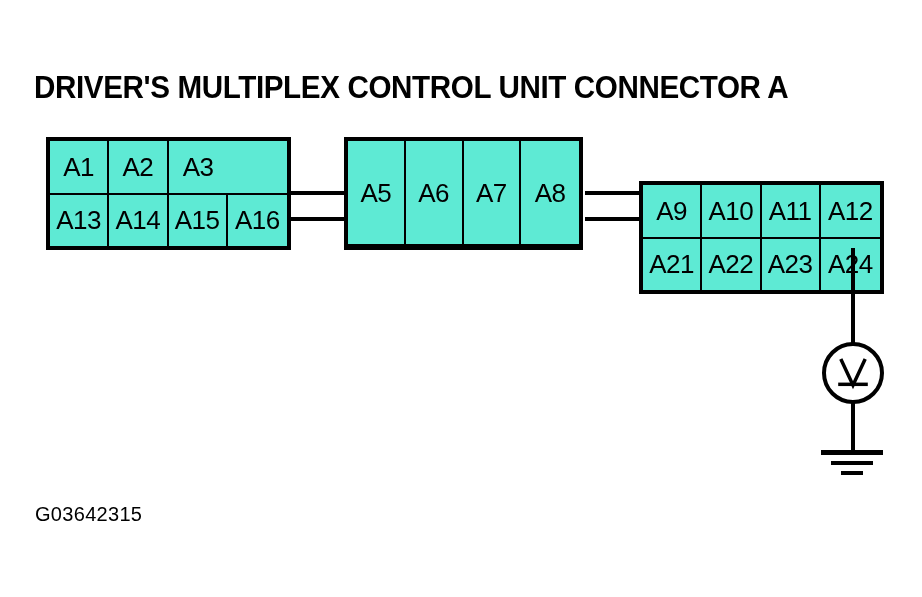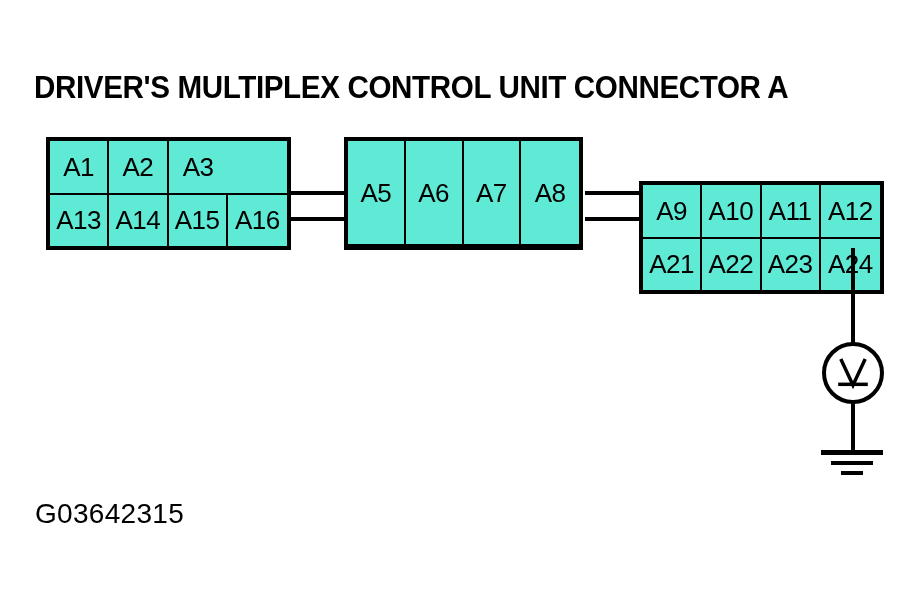--- a/index.html
+++ b/index.html
@@ -131,21 +131,21 @@
   #ground-bar-1 { left: 821px; top: 450px; width: 62px; height: 5px; }
   #ground-bar-2 { left: 831px; top: 461px; width: 42px; height: 4px; }
   #ground-bar-3 { left: 841px; top: 471px; width: 22px; height: 4px; }
 
   
   #figure-caption {
     position: absolute;
     left: 35px;
     top: 501px;
     font-family: "Liberation Sans", sans-serif;
-    font-size: 28px;
+    font-size: 20px;
     line-height: 26px;
     letter-spacing: 0.3px;
     color: #000000;
     white-space: nowrap;
   }
 </style>
 </head>
 <body>
 
 <div id="canvas">

